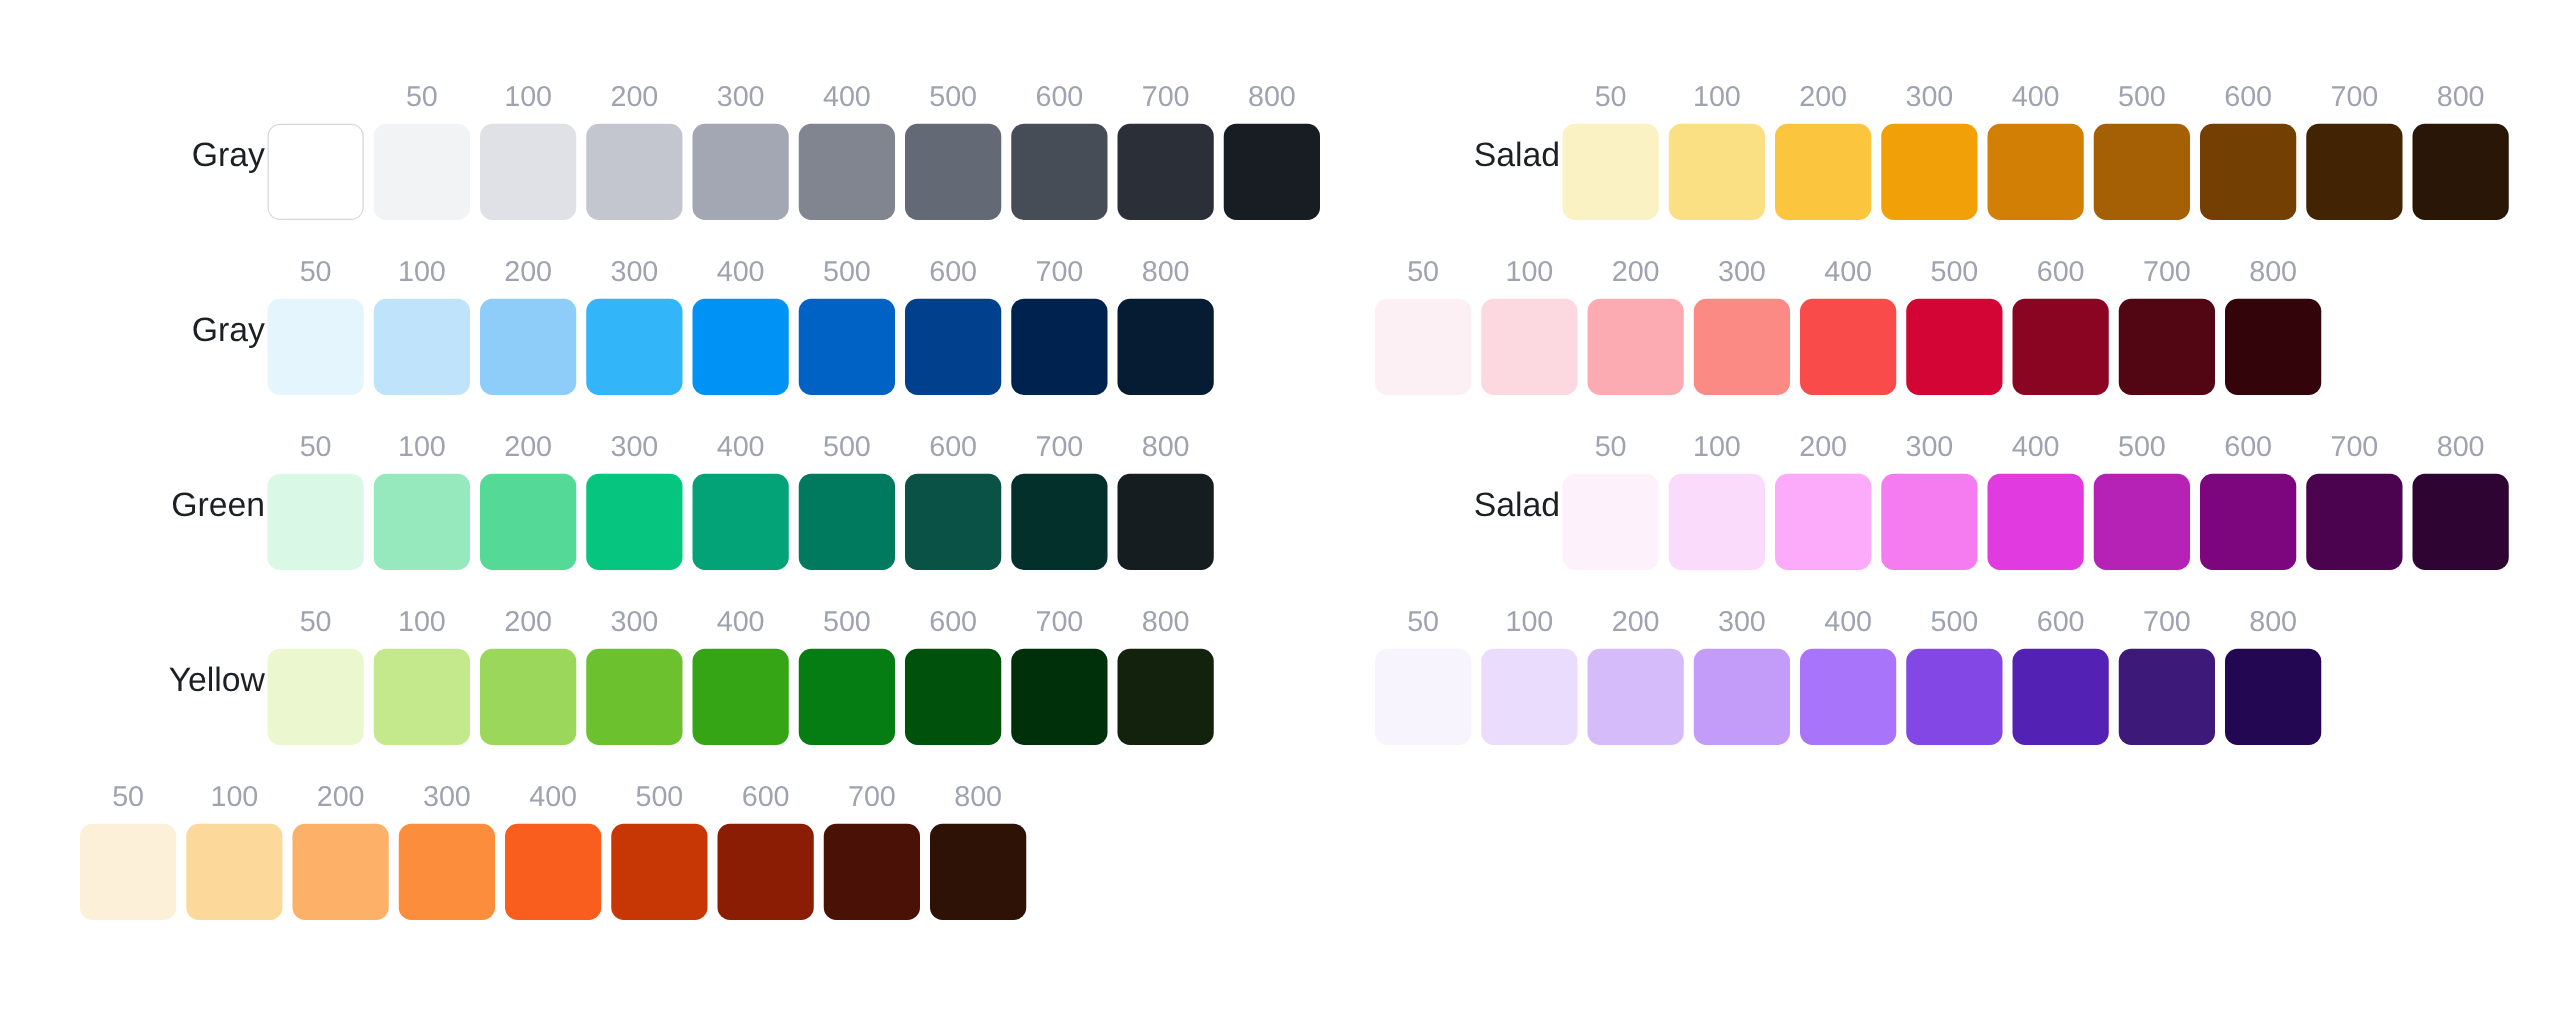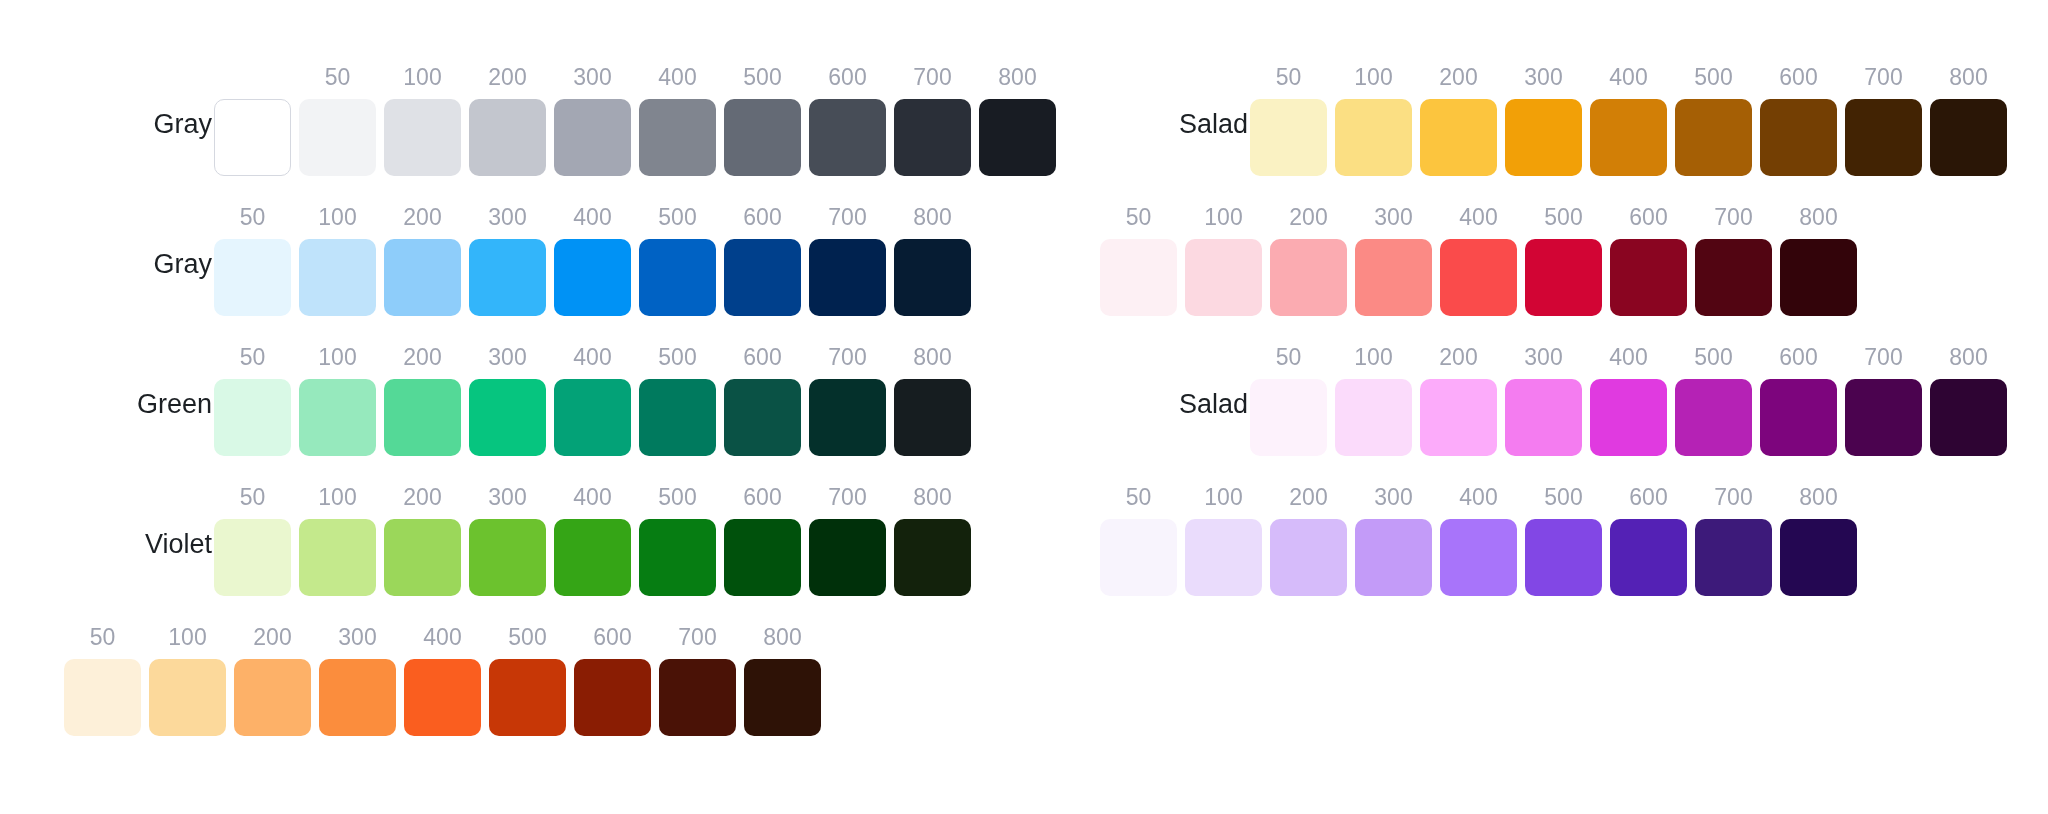--- a/index.html
+++ b/index.html
@@ -217,21 +217,21 @@
             <div class="swatch-tick">700</div>
             <div class="swatch-chip" title="#04302b" style="background: rgb(4, 48, 43);"></div>
           </div>
           <div class="swatch-cell">
             <div class="swatch-tick">800</div>
             <div class="swatch-chip" title="#161d20" style="background: rgb(22, 29, 32);"></div>
           </div>
         </div>
       </div>
       <div class="ramp-row">
-        <div class="ramp-label">Violet</div>
+        <div class="ramp-label">Yellow</div>
         <div class="ramp-swatches">
           <div class="swatch-cell">
             <div class="swatch-tick">50</div>
             <div class="swatch-chip" title="#eaf7cf" style="background: rgb(234, 247, 207);"></div>
           </div>
           <div class="swatch-cell">
             <div class="swatch-tick">100</div>
             <div class="swatch-chip" title="#c4e98c" style="background: rgb(196, 233, 140);"></div>
           </div>
           <div class="swatch-cell">

